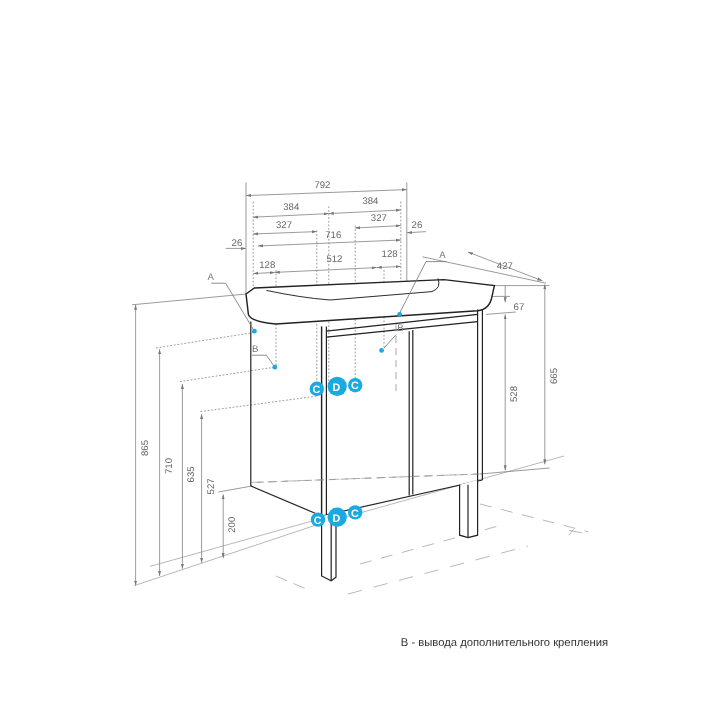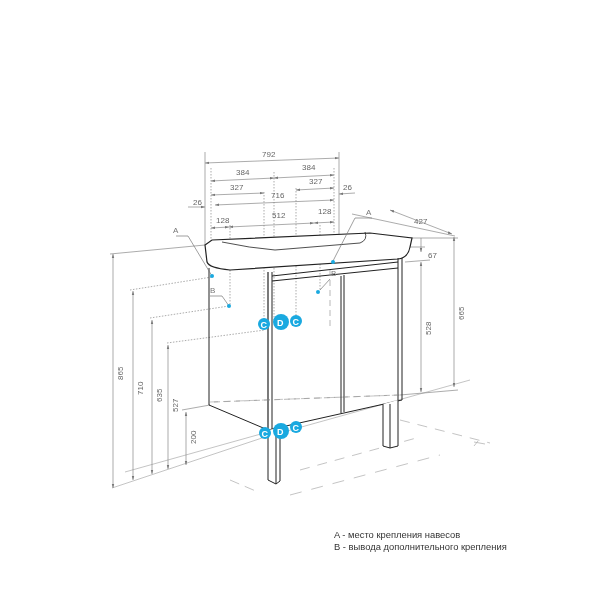--- a/index.html
+++ b/index.html
@@ -191,15 +191,14 @@
     <circle cx="265" cy="433" r="6" fill="#1aa9e0"></circle>
     <text class="mk" x="261.5" y="436.5">C</text>
     <circle cx="281" cy="431" r="8" fill="#1aa9e0"></circle>
     <text class="mk" x="277" y="435">D</text>
     <circle cx="296" cy="427" r="6" fill="#1aa9e0"></circle>
     <text class="mk" x="292.5" y="430.5">C</text>
   </g>
 </svg>
 
 <div class="legend">
-  <div>A - место крепления навесов</div>
   <div>B - вывода дополнительного крепления</div>
 </div>
 
 </body></html>

